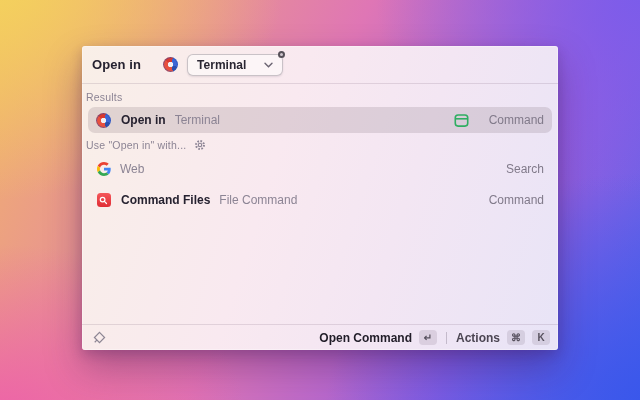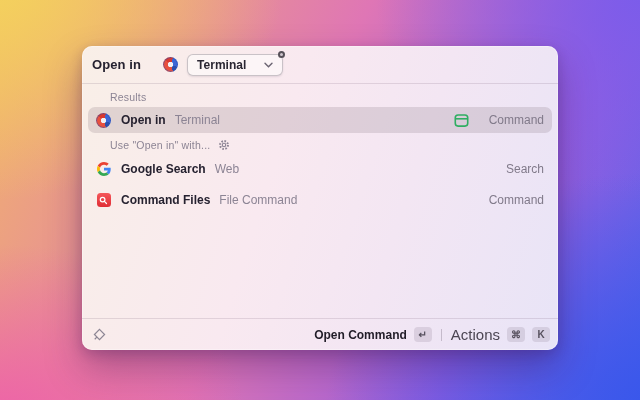--- a/index.html
+++ b/index.html
@@ -14,21 +14,21 @@
     background:
       radial-gradient(75% 90% at 100% 0%,   rgba(122, 92, 235, 0.92) 0%, rgba(122, 92, 235, 0) 55%),
       radial-gradient(85% 95% at 102% 100%, rgba(56, 86, 235, 0.95) 0%, rgba(56, 86, 235, 0) 60%),
       radial-gradient(70% 80% at 0% 105%,   rgba(238, 95, 170, 0.95) 0%, rgba(238, 95, 170, 0) 55%),
       radial-gradient(80% 95% at -2% -5%,   rgba(244, 211, 92, 1) 0%, rgba(244, 211, 92, 0) 58%),
       linear-gradient(115deg, #f2b46a 0%, #df76b5 45%, #9a5ede 75%, #4f64ec 100%);
   }
   
   .window {
     position: absolute; left: 82px; top: 46px; width: 476px; height: 304px;
-    border-radius: 10px;
+    border-radius: 3px;
     background: linear-gradient(108deg, #f9efe7 0%, #f9e9f0 40%, #f3e6f3 65%, #e8e4f7 100%);
     box-shadow: 0 18px 36px rgba(60, 20, 80, 0.35), 0 4px 12px rgba(60, 20, 80, 0.22),
                 inset 0 0 0 1px rgba(255, 255, 255, 0.35);
   }
   
   .header {
     position: absolute; left: 0; right: 0; top: 0; height: 38px;
     display: flex; align-items: center; padding: 0 10px;
     border-bottom: 1px solid rgba(86, 60, 86, 0.14);
     box-sizing: border-box;
@@ -49,21 +49,21 @@
     box-shadow: 0 1px 2px rgba(60, 40, 70, 0.12);
     cursor: default;
   }
   .dropdown-value { font-size: 12px; font-weight: 700; color: #2a2632; }
   .dot-badge {
     position: absolute; top: -4px; right: -3px; width: 7px; height: 7px;
     border-radius: 50%; background: #cfc6ce; border: 2px solid #565058; box-sizing: border-box;
   }
   
   .section-label {
-    position: absolute; left: 28px; font-size: 10.5px; color: #8c8494; letter-spacing: .2px;
+    position: absolute; left: 4px; font-size: 10.5px; color: #8c8494; letter-spacing: .2px;
     display: flex; align-items: flex-start; gap: 8px;
   }
   .row {
     position: absolute; left: 6px; right: 6px; height: 26px; border-radius: 7px;
     display: flex; align-items: center; padding: 0 8px; box-sizing: border-box;
   }
   .row.selected { background: rgba(92, 74, 88, 0.16); }
   .row-icon { width: 15px; height: 15px; flex: 0 0 auto; display: flex; align-items: center; justify-content: center; }
   .open-in-ic {
     width: 15px; height: 15px; border-radius: 50%;
@@ -76,34 +76,34 @@
     width: 14px; height: 14px; border-radius: 3.5px;
     background: linear-gradient(180deg, #f5575a, #e02d35);
     display: flex; align-items: center; justify-content: center;
   }
   .row-title { font-size: 12px; font-weight: 700; color: #262230; margin-left: 10px; white-space: nowrap; }
   .row-subtitle { font-size: 12px; color: #8c8494; margin-left: 9px; white-space: nowrap; }
   .row-spacer { flex: 1; }
   .row-accessory { font-size: 12px; color: #817a8a; margin-left: 20px; white-space: nowrap; }
   
   .footer {
-    position: absolute; left: 0; right: 0; bottom: 0; height: 32px;
+    position: absolute; left: 0; right: 0; bottom: 0; height: 26px;
     display: flex; align-items: center; padding: 0 8px 0 10px; box-sizing: border-box;
     border-top: 1px solid rgba(86, 60, 86, 0.14);
   }
   .footer-spacer { flex: 1; }
   .footer-right { display: flex; align-items: center; gap: 7px; }
   .primary-label { font-size: 12px; font-weight: 700; color: #211d28; }
   .key-badge {
     min-width: 10px; height: 15px; padding: 0 4px; border-radius: 4px;
     background: rgba(122, 106, 126, 0.18); color: #57515e;
     font-size: 10px; font-weight: 600; display: flex; align-items: center; justify-content: center;
   }
   .vsep { width: 1px; height: 12px; background: rgba(70, 60, 80, 0.25); margin: 0 2px; }
-  .actions-label { font-size: 15px; font-weight: 400; color: #4c4653; }
+  .actions-label { font-size: 12px; font-weight: 700; color: #4c4653; }
 </style>
 </head>
 <body>
 
 <div class="bg">
   <div class="window">
 
     <div class="header">
       <span class="cmd-label">Open in</span>
       <span class="hdr-icon"></span>
@@ -144,21 +144,20 @@
 
     <div class="row" style="top:110px;">
       <span class="row-icon">
         <svg width="14" height="14" viewBox="0 0 48 48">
           <path fill="#EA4335" d="M24 9.5c3.54 0 6.71 1.22 9.21 3.6l6.85-6.85C35.9 2.38 30.47 0 24 0 14.62 0 6.51 5.38 2.56 13.22l7.98 6.19C12.43 13.72 17.74 9.5 24 9.5z"></path>
           <path fill="#4285F4" d="M46.98 24.55c0-1.57-.15-3.09-.38-4.55H24v9.02h12.94c-.58 2.96-2.26 5.48-4.78 7.18l7.73 6c4.51-4.18 7.09-10.36 7.09-17.65z"></path>
           <path fill="#FBBC05" d="M10.53 28.59c-.48-1.45-.76-2.99-.76-4.59s.27-3.14.76-4.59l-7.98-6.19C.92 16.46 0 20.12 0 24c0 3.88.92 7.54 2.56 10.78l7.97-6.19z"></path>
           <path fill="#34A853" d="M24 48c6.48 0 11.93-2.13 15.89-5.81l-7.73-6c-2.15 1.45-4.92 2.3-8.16 2.3-6.26 0-11.57-4.22-13.47-9.91l-7.98 6.19C6.51 42.62 14.62 48 24 48z"></path>
         </svg>
       </span>
-      <span class="row-title">Google Search</span>
       <span class="row-subtitle">Web</span>
       <span class="row-spacer"></span>
       <span class="row-accessory">Search</span>
     </div>
 
     <div class="row" style="top:141px;">
       <span class="row-icon">
         <span class="files-ic">
           <svg width="9" height="9" viewBox="0 0 12 12">
             <circle cx="4.8" cy="4.8" r="3.1" stroke="#ffffff" stroke-width="1.6" fill="none"></circle>

